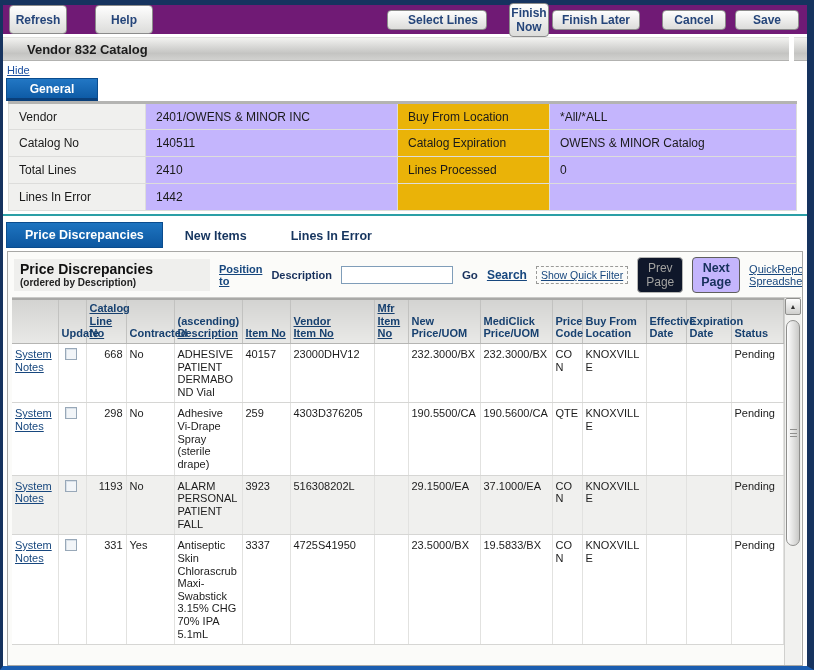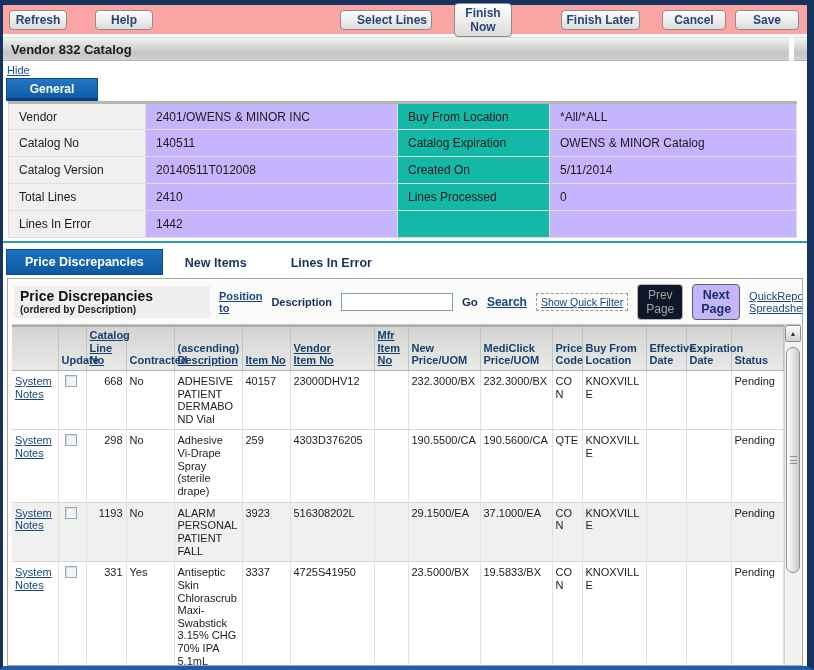--- a/index.html
+++ b/index.html
@@ -9,42 +9,42 @@
   .frame{
     width:814px; height:670px;
     border-style:solid; border-color:#16335f;
     border-width:5px 7px 4px 3px;
     border-bottom-color:#1b5db0;
     background:#fff;
     display:flex; flex-direction:column;
   }
 
   
-  .toolbar{ height:29px; background:#fca5a5; display:flex; align-items:center; padding:0 8px 0 6px; flex:none;}
+  .toolbar{ height:29px; background:#701a75; display:flex; padding:0 8px 0 6px; flex:none;}
   .btn{
     font:bold 12px "Liberation Sans", sans-serif; color:#25457a;
     background:linear-gradient(#fefefe,#dcdcda);
     border:1px solid #8c8c8c; border-radius:4px;
     padding:2px 0; text-align:center; cursor:pointer;
   }
   .btn.disabled{ color:#a2a2a0; border-color:#b5b5b3; background:#0f172a; font-weight:normal;}
   .tb-left{ display:flex; gap:28px; }
   .tb-left .btn{ width:58px; }
   .tb-spacer{ flex:1; }
   .tb-right{ display:flex; align-items:center; }
-  .w84{width:92px;padding-left:12px;} .w64{width:64px;} .w68{width:79px;margin-left:46px;} .w62{width:58px;}
+  .w84{width:100px;padding-left:12px;} .w64{width:64px;} .w68{width:88px;} .w62{width:40px;}
   .g20{width:22px;} .g4{width:3px;} .g8{width:9px;}
 
   
   .titlerow{ display:flex; margin-top:3px; flex:none; }
   .titlebar{
     flex:1; height:24px;
     background:linear-gradient(#f2f2f0,#c4c4c2 70%,#d2d2d0);
     border-top:1px solid #e0e0de; border-bottom:1px solid #b2b2b0;
-    display:flex; align-items:center; padding-left:8px;
+    display:flex; align-items:center; padding-left:24px;
     font:bold 13px "Liberation Sans", sans-serif; color:#1c1c1c;
   }
   .titlebar-end{ width:13px; height:24px; margin-left:5px;
     background:linear-gradient(#f2f2f0,#c4c4c2 70%,#d2d2d0);
     border-top:1px solid #e0e0de; border-bottom:1px solid #b2b2b0;}
 
   .hide-link{ display:inline-block; margin:3px 0 2px 4px; font:11px "Liberation Sans", sans-serif;
     color:#1b4fa0; text-decoration:underline; cursor:pointer; flex:none; width:30px;}
 
   
@@ -56,21 +56,21 @@
     display:flex; align-items:center; justify-content:center; cursor:pointer;
   }
   .general-panel{ margin:0 10px 0 5px; flex:none; }
   table.fields{ width:100%; border-collapse:collapse; border-top:3px solid #b4b4b2; }
   table.fields td{
     border:1px solid #dddddb; height:27px; padding:2px 10px;
     font:12px "Liberation Sans", sans-serif; color:#1a1a1a; vertical-align:middle;
   }
   td.flabel{ background:#f0f0ee; color:#333; width:137px; }
   td.fvalue{ background:#c4b5fd; }
-  td.flabel2{ background:#14b8a6; color:#333; width:152px; }
+  td.flabel2{ background:#eab308; color:#333; width:152px; }
   col.vleft{ width:252px; }
 
   .teal-line{ height:2px; background:#2b9fa6; margin-top:3px; flex:none; }
 
   
   .tabstrip{ display:flex; align-items:flex-end; margin:6px 0 0 3px; flex:none; }
   .tab-active{
     background:linear-gradient(#1e74c0,#0d57a0);
     border:1px solid #0a4c8e;
     color:#fff; font:bold 12.5px "Liberation Sans", sans-serif;
@@ -186,26 +186,20 @@
         <td class="flabel2">Buy From Location</td>
         <td class="fvalue">*All/*ALL</td>
       </tr>
       <tr>
         <td class="flabel">Catalog No</td>
         <td class="fvalue">140511</td>
         <td class="flabel2">Catalog Expiration</td>
         <td class="fvalue">OWENS &amp; MINOR Catalog</td>
       </tr>
       <tr>
-        <td class="flabel">Catalog Version</td>
-        <td class="fvalue">20140511T012008</td>
-        <td class="flabel2">Created On</td>
-        <td class="fvalue">5/11/2014</td>
-      </tr>
-      <tr>
         <td class="flabel">Total Lines</td>
         <td class="fvalue">2410</td>
         <td class="flabel2">Lines Processed</td>
         <td class="fvalue">0</td>
       </tr>
       <tr>
         <td class="flabel">Lines In Error</td>
         <td class="fvalue">1442</td>
         <td class="flabel2"></td>
         <td class="fvalue"></td>

